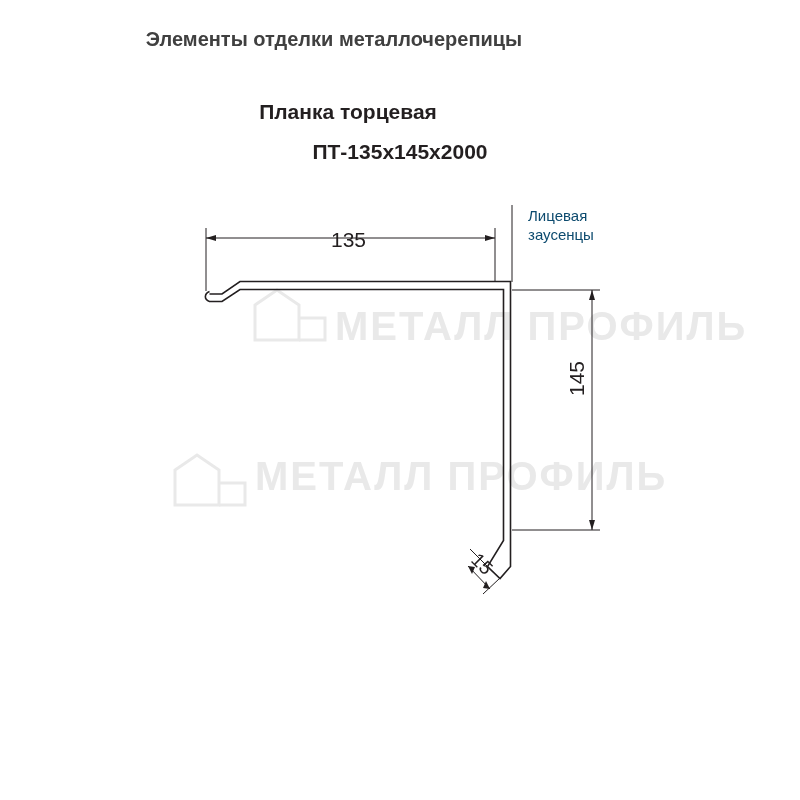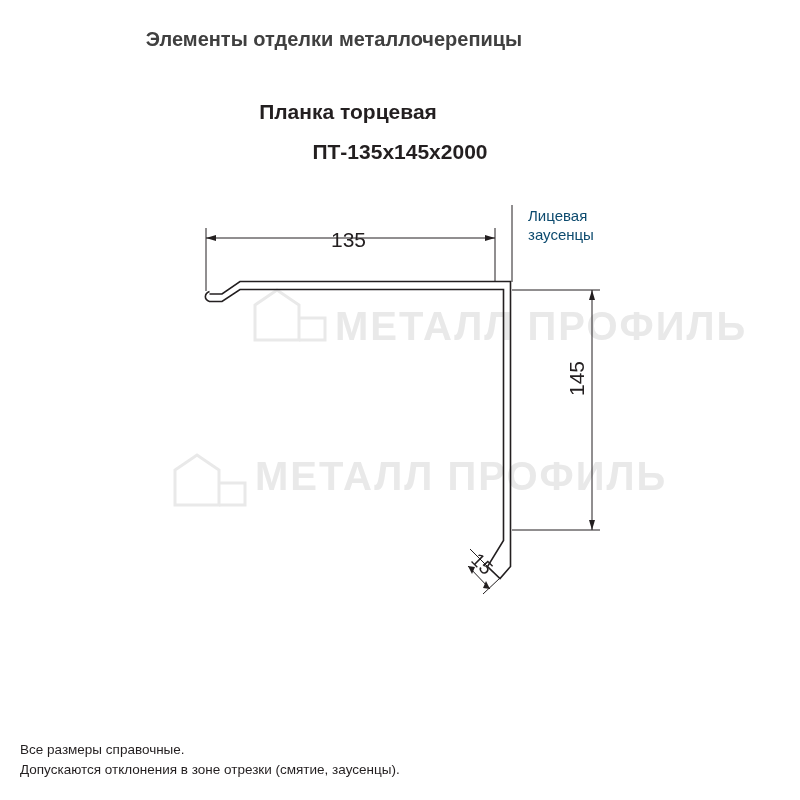--- a/index.html
+++ b/index.html
@@ -169,18 +169,14 @@
 
   <div class="dim-label" style="left:331px; top:228px;">135</div>
   <div class="dim-label" style="left:565px; top:396px; transform: rotate(-90deg); transform-origin: left top;">145</div>
   <div class="dim-label" style="left:482px; top:549px; font-size:19px; transform: rotate(45deg); transform-origin: left top;">15</div>
 
   <div class="side-label" style="left:528px; top:206px;">
     <div>Лицевая</div>
     <div>заусенцы</div>
   </div>
 
-  <div class="footnotes">
-    <div>Все размеры справочные.</div>
-    <div>Допускаются отклонения в зоне отрезки (смятие, заусенцы).</div>
-  </div>
 
 </div>
 
 </body></html>

